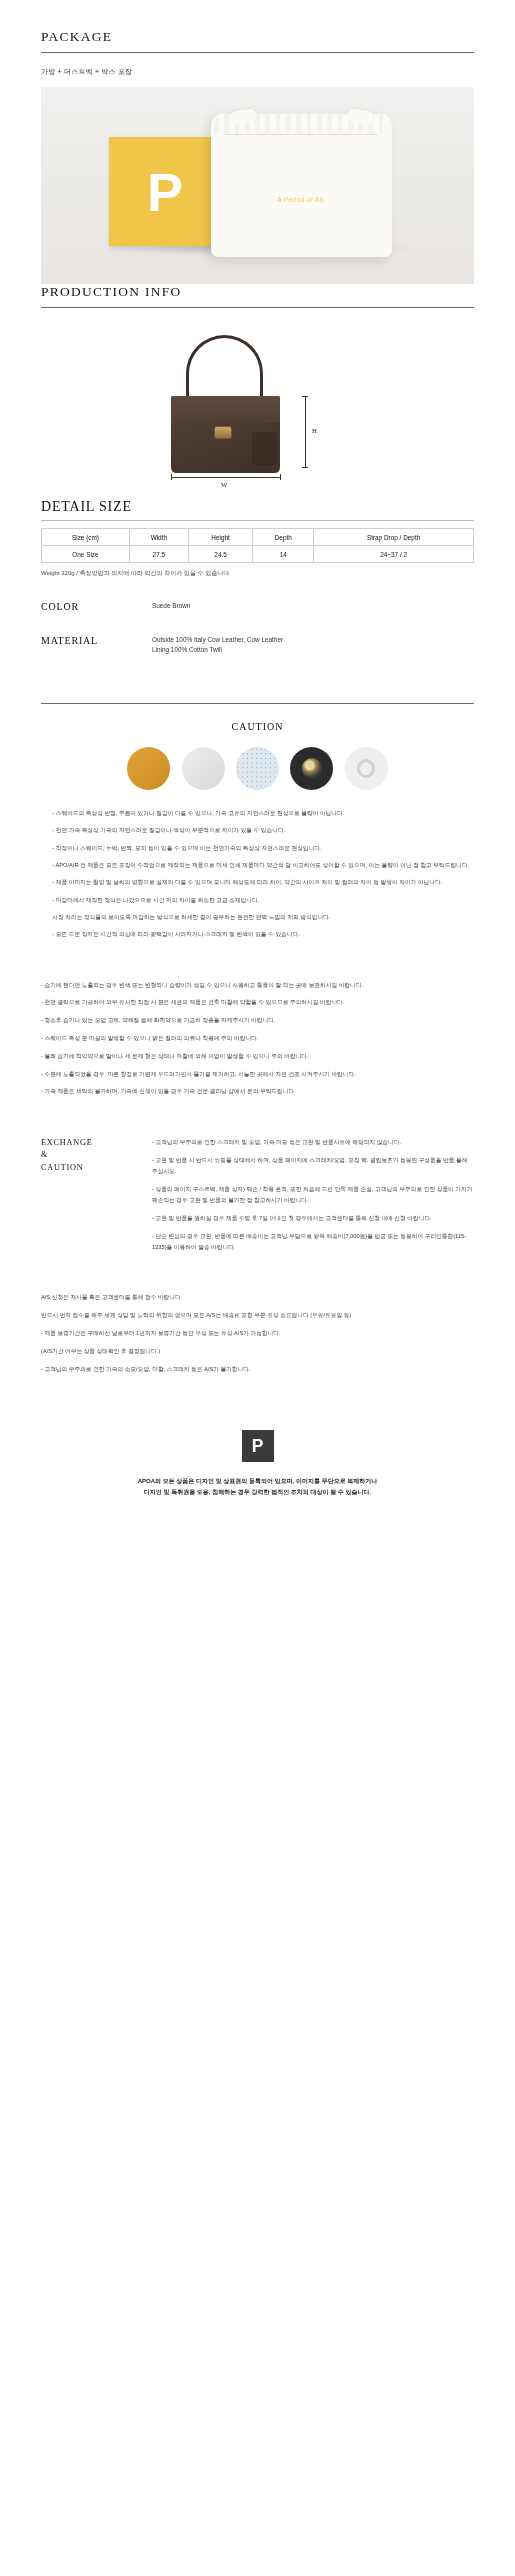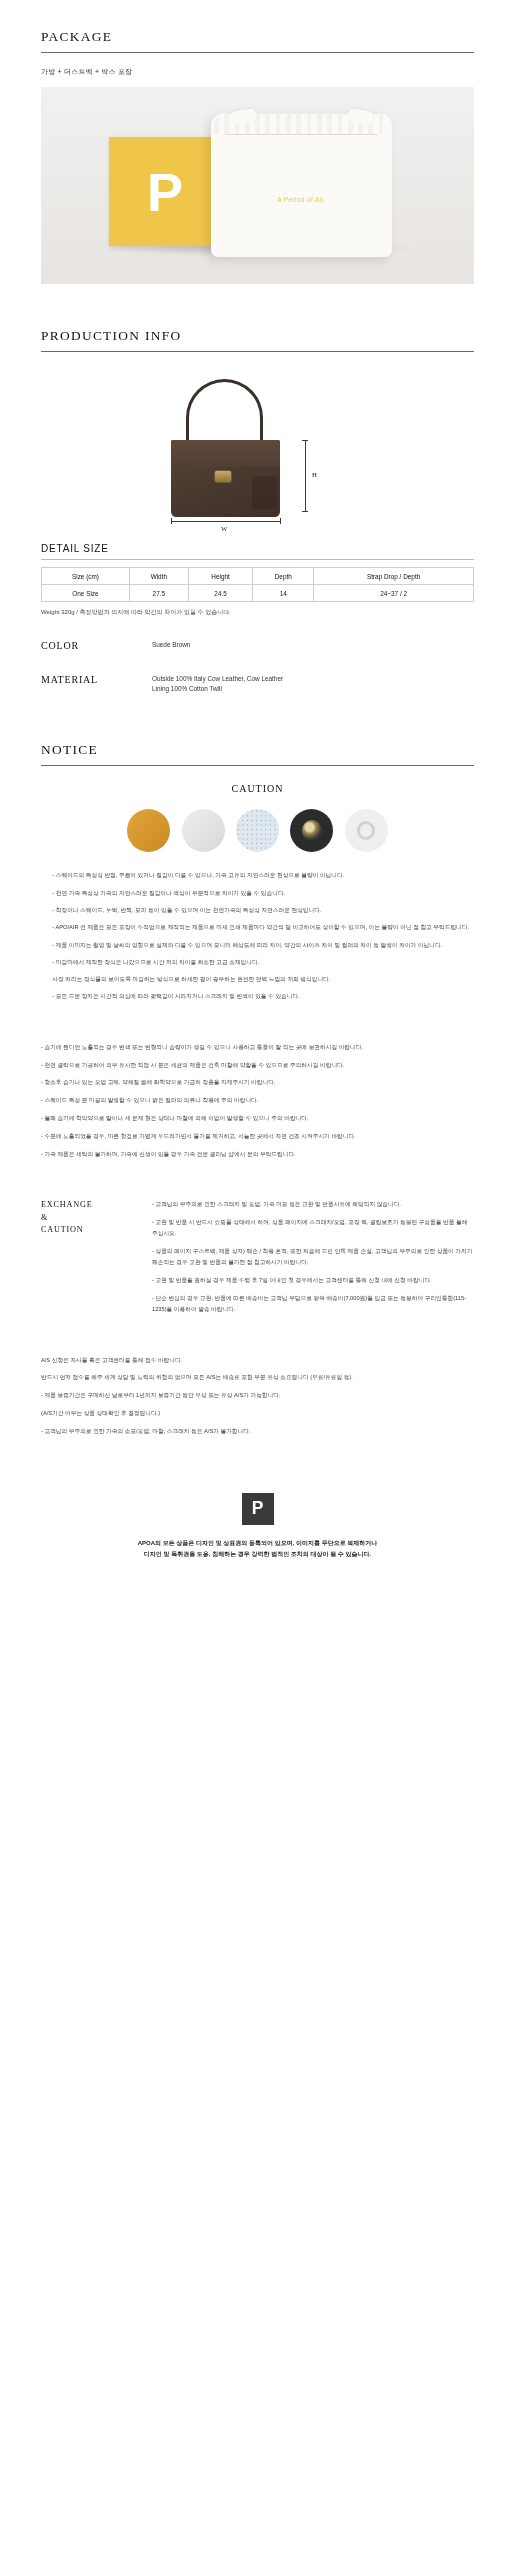--- a/index.html
+++ b/index.html
@@ -126,21 +126,21 @@
     left: 0; right: 0;
     top: 82px;
     text-align: center;
     color: #f0c64a;
     font-size: 6.7px;
     letter-spacing: 0.3px;
     font-family: "Liberation Sans", sans-serif;
   }
 
   
-  .prod-wrap { padding-top: 44px; }
+  .prod-wrap { }
   .prod-photo {
     width: 433px;
     height: 170px;
     position: relative;
     margin-top: 20.6px;
   }
   .bag-illu {
     position: absolute;
     left: 123px;
     top: 6.2px;
@@ -223,22 +223,22 @@
     position: absolute;
     left: 180px;
     top: 152px;
     font-size: 6.7px;
     color: #222;
     font-family: "Liberation Serif", serif;
   }
 
   
   .subsec-title {
-    font-family: Liberation Sans, sans-serif;
-    font-size: 10px;
+    font-family: Liberation Serif, serif;
+    font-size: 14px;
     letter-spacing: 0.8px;
     color: #111;
     padding-bottom: 5.2px;
   }
   table.size-table {
     width: 433px;
     border-collapse: collapse;
     margin-top: 7.2px;
     font-size: 6.4px;
   }
@@ -448,21 +448,20 @@
       <div class="spec-row">
         <div class="spec-label">MATERIAL</div>
         <div class="spec-value">
           <div>Outside 100% Italy Cow Leather, Cow Leather</div>
           <div>Lining 100% Cotton Twill</div>
         </div>
       </div>
     </section>
 
     <section class="notice-wrap">
-      <div class="sec-title">NOTICE</div>
       <hr class="rule-dark">
 
       <div class="caution-title">CAUTION</div>
 
       <div class="caution-icons">
         <div class="cic cic-1"></div>
         <div class="cic cic-2"></div>
         <div class="cic cic-3"></div>
         <div class="cic cic-4"></div>
         <div class="cic cic-5"></div>

